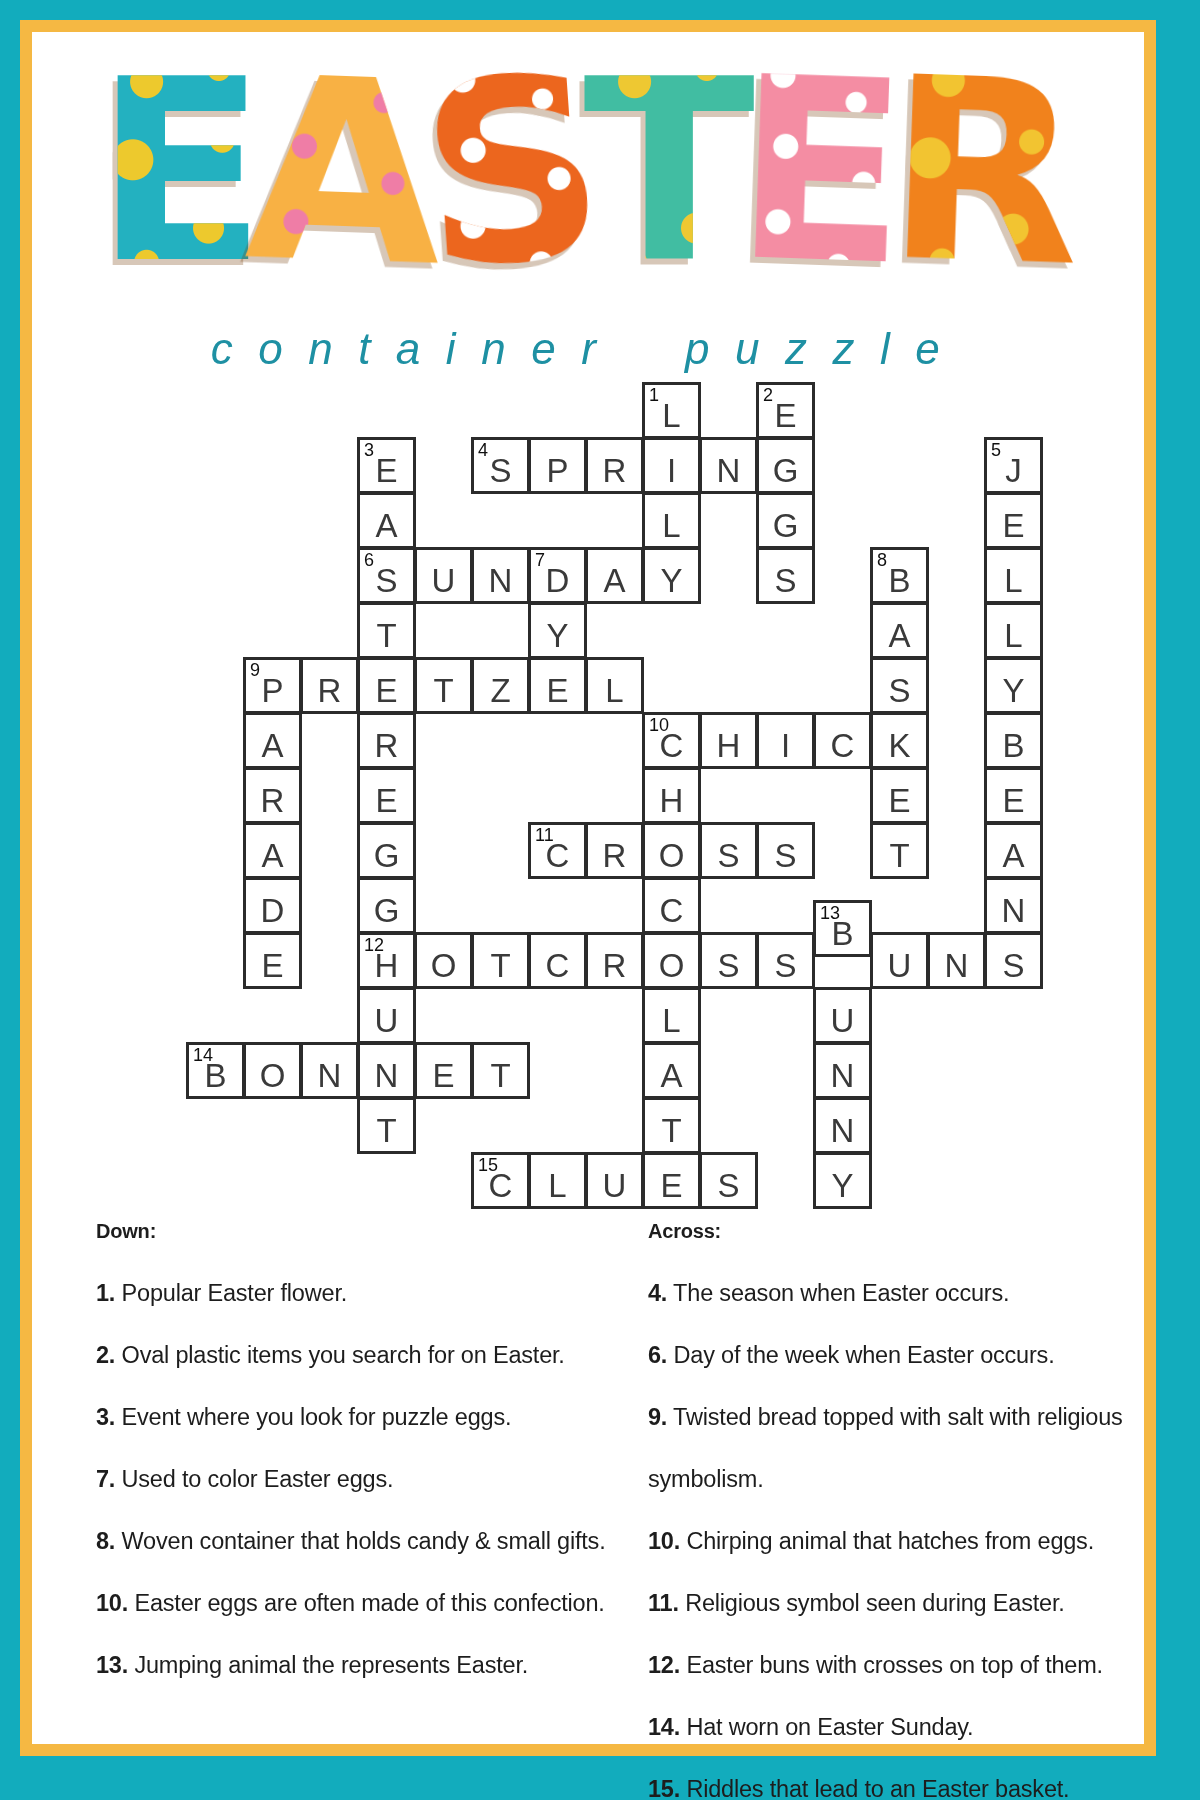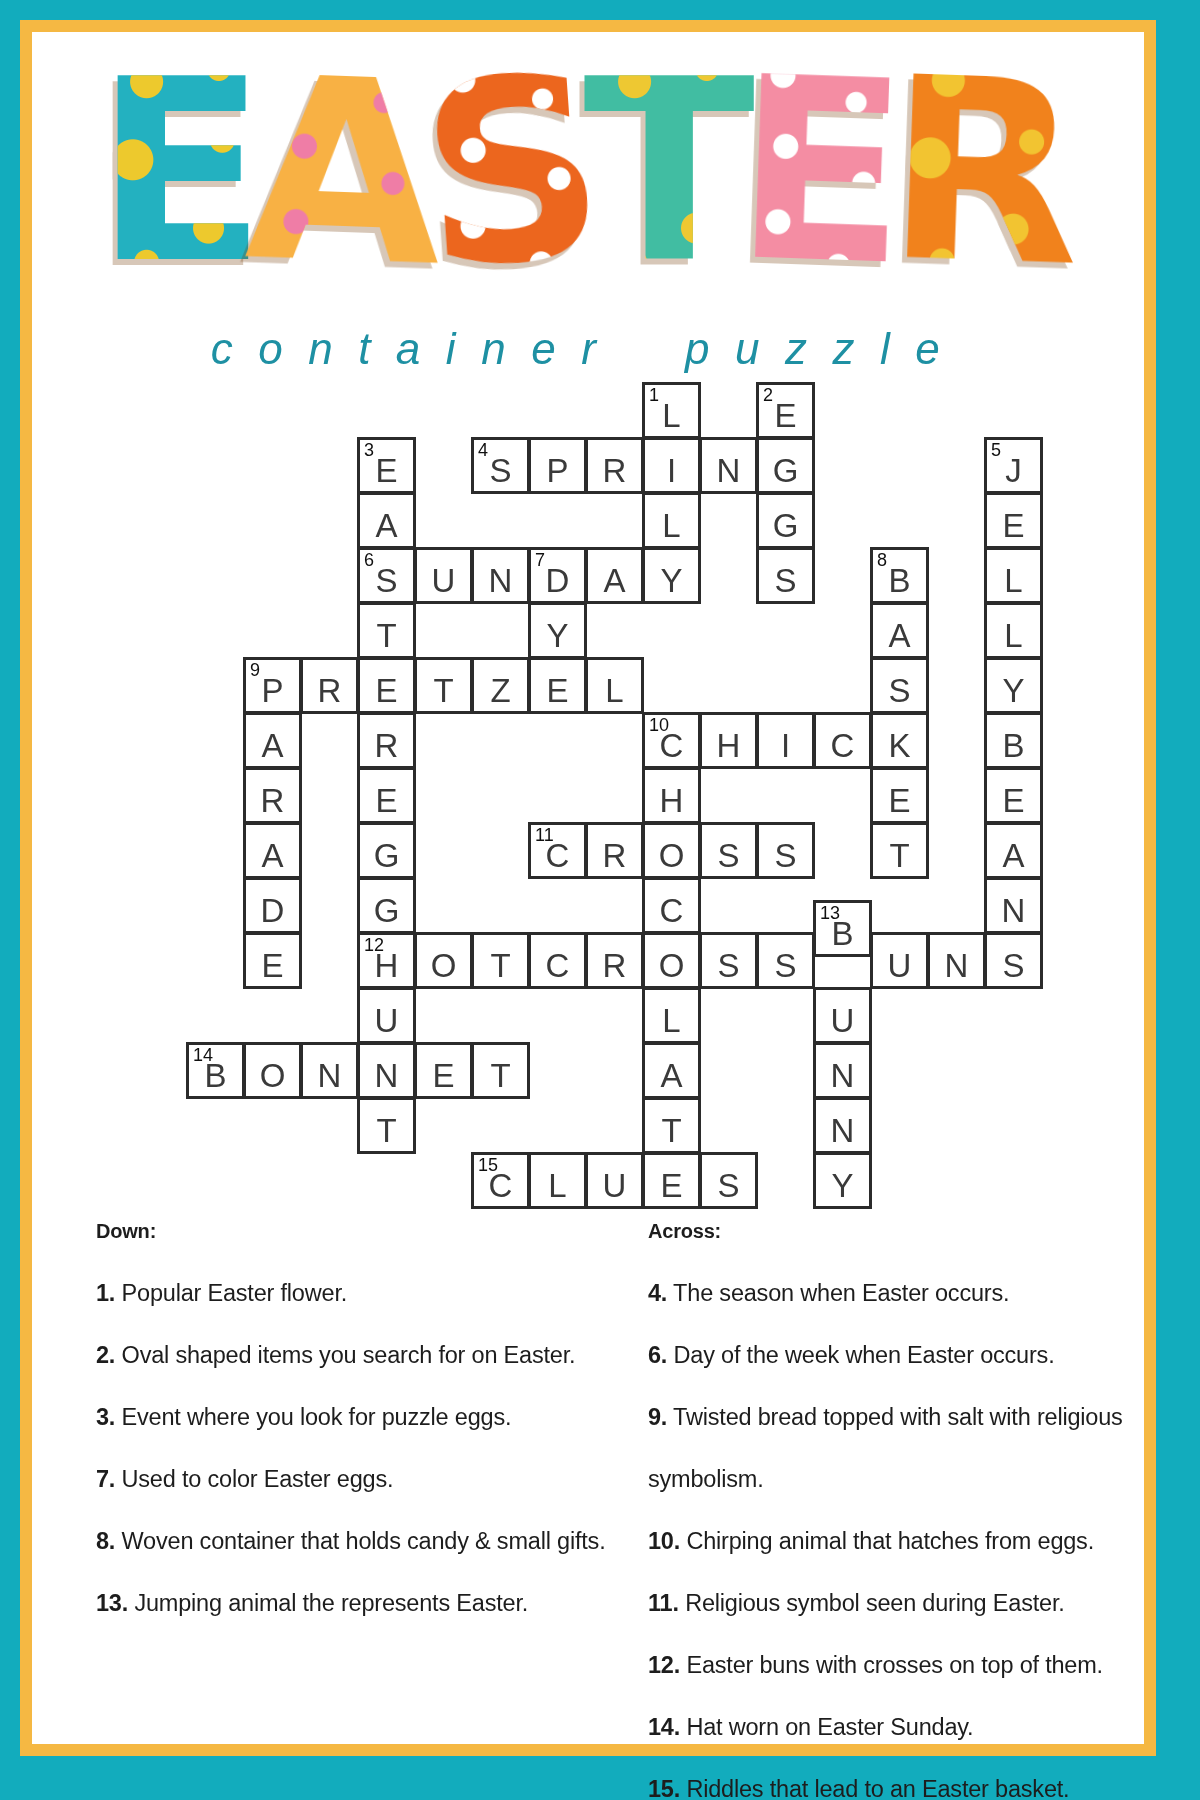--- a/index.html
+++ b/index.html
@@ -394,24 +394,25 @@
       </div>
       <div class="cell" style="left: 627px; top: 770px;">
         <span class="clet">Y</span>
       </div>
     </div>
 
   <div class="clues-col" id="down-col">
     <div class="clue-heading">Down:</div>
     <div id="down-list">
         <div class="clue"><b>1.</b> <span>Popular Easter flower.</span></div>
-        <div class="clue"><b>2.</b> <span>Oval shaped items you search for on Easter.</span></div>
+        <div class="clue"><b>2.</b> <span>Oval plastic items you search for on Easter.</span></div>
         <div class="clue"><b>3.</b> <span>Event where you look for puzzle eggs.</span></div>
         <div class="clue"><b>7.</b> <span>Used to color Easter eggs.</span></div>
         <div class="clue"><b>8.</b> <span>Woven container that holds candy &amp; small gifts.</span></div>
+        <div class="clue"><b>10.</b> <span>Easter eggs are often made of this confection.</span></div>
         <div class="clue"><b>13.</b> <span>Jumping animal the represents Easter.</span></div>
       </div>
   </div>
 
   <div class="clues-col" id="across-col">
     <div class="clue-heading">Across:</div>
     <div id="across-list">
         <div class="clue"><b>4.</b> <span>The season when Easter occurs.</span></div>
         <div class="clue"><b>6.</b> <span>Day of the week when Easter occurs.</span></div>
         <div class="clue"><b>9.</b> <span>Twisted bread topped with salt with religious symbolism.</span></div>

